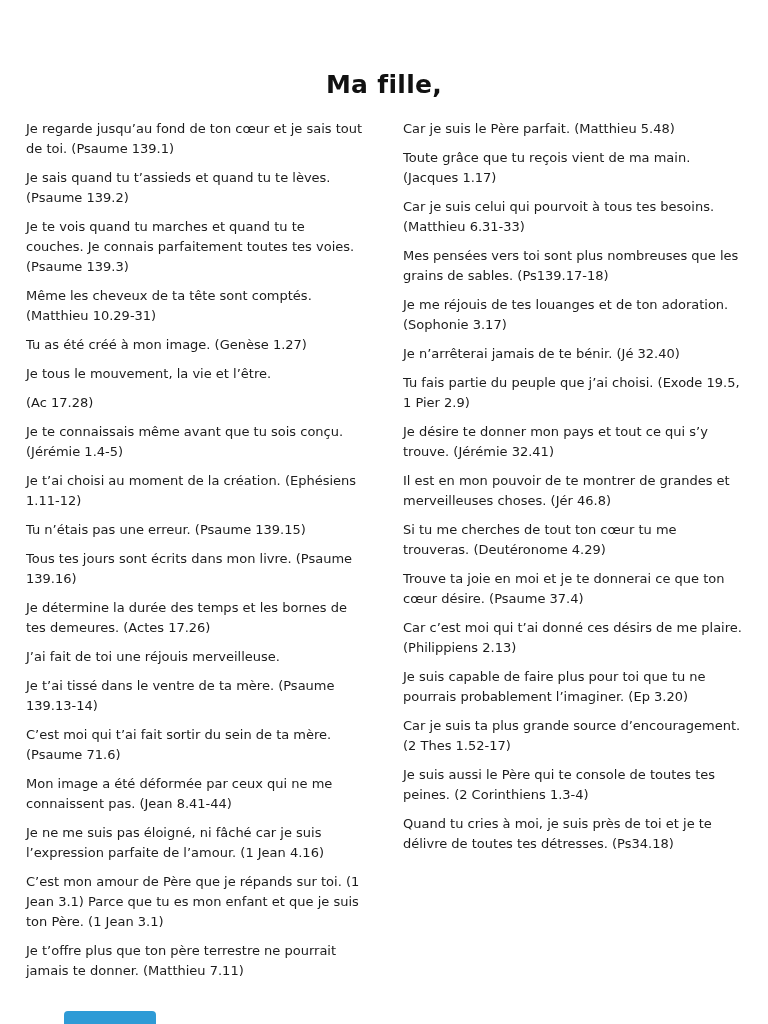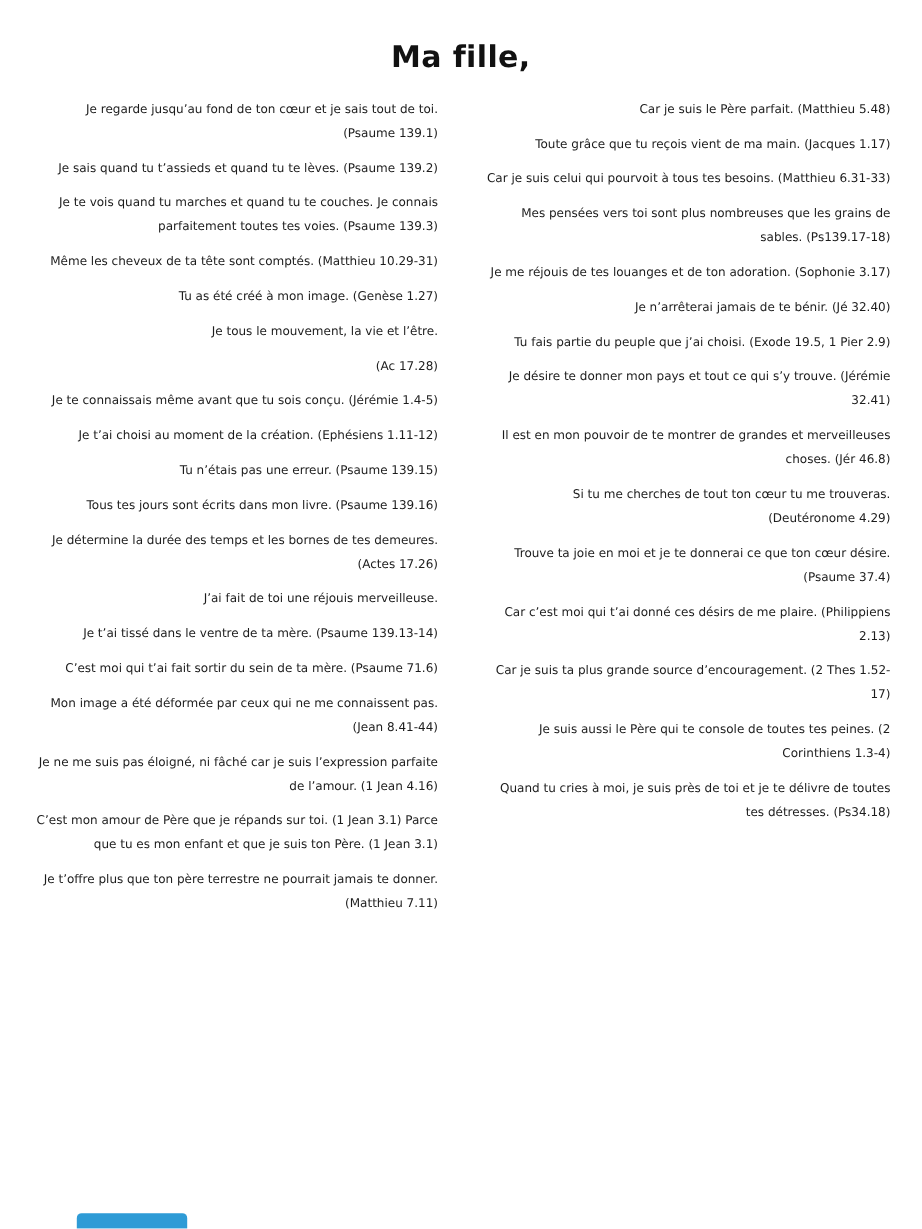--- a/index.html
+++ b/index.html
@@ -9,43 +9,43 @@
   }
   .page {
     position: relative;
     width: 768px;
     height: 1024px;
     background: #ffffff;
     overflow: hidden;
     font-family: "DejaVu Sans", "Liberation Sans", sans-serif;
     color: #1c1c1c;
     box-sizing: border-box;
-    padding-top: 33px;
+    padding-top: 70px;
   }
   .doc-title {
     text-align: center;
     font-size: 25px;
     font-weight: bold;
     margin: 0 0 20px 0;
     color: #111111;
     letter-spacing: 0.3px;
   }
   .columns {
     display: flex;
     gap: 38px;
     padding: 0 26px;
     box-sizing: border-box;
   }
   .column {
     flex: 1 1 0;
     min-width: 0;
   }
   .verse {
-    text-align: right;
-    font-size: 10px;
+    text-align: left;
+    font-size: 13px;
     line-height: 20px;
     margin: 0 0 9px 0;
     color: #1c1c1c;
   }
   .bottom-partial {
     position: absolute;
     left: 64px;
     bottom: 0;
     width: 92px;
     height: 13px;
@@ -86,20 +86,21 @@
         <p class="verse">Car je suis celui qui pourvoit à tous tes besoins. (Matthieu 6.31-33)</p>
         <p class="verse">Mes pensées vers toi sont plus nombreuses que les grains de sables. (Ps139.17-18)</p>
         <p class="verse">Je me réjouis de tes louanges et de ton adoration. (Sophonie 3.17)</p>
         <p class="verse">Je n’arrêterai jamais de te bénir. (Jé 32.40)</p>
         <p class="verse">Tu fais partie du peuple que j’ai choisi. (Exode 19.5, 1 Pier 2.9)</p>
         <p class="verse">Je désire te donner mon pays et tout ce qui s’y trouve. (Jérémie 32.41)</p>
         <p class="verse">Il est en mon pouvoir de te montrer de grandes et merveilleuses choses. (Jér 46.8)</p>
         <p class="verse">Si tu me cherches de tout ton cœur tu me trouveras. (Deutéronome 4.29)</p>
         <p class="verse">Trouve ta joie en moi et je te donnerai ce que ton cœur désire. (Psaume 37.4)</p>
         <p class="verse">Car c’est moi qui t’ai donné ces désirs de me plaire. (Philippiens 2.13)</p>
+        <p class="verse">Je suis capable de faire plus pour toi que tu ne pourrais probablement l’imaginer. (Ep 3.20)</p>
         <p class="verse">Car je suis ta plus grande source d’encouragement. (2 Thes 1.52-17)</p>
         <p class="verse">Je suis aussi le Père qui te console de toutes tes peines. (2 Corinthiens 1.3-4)</p>
         <p class="verse">Quand tu cries à moi, je suis près de toi et je te délivre de toutes tes détresses. (Ps34.18)</p>
       </div>
   </div>
 
   <div class="bottom-partial" style="background: rgb(46, 155, 214);"></div>
 </div>
 
 </body></html>

